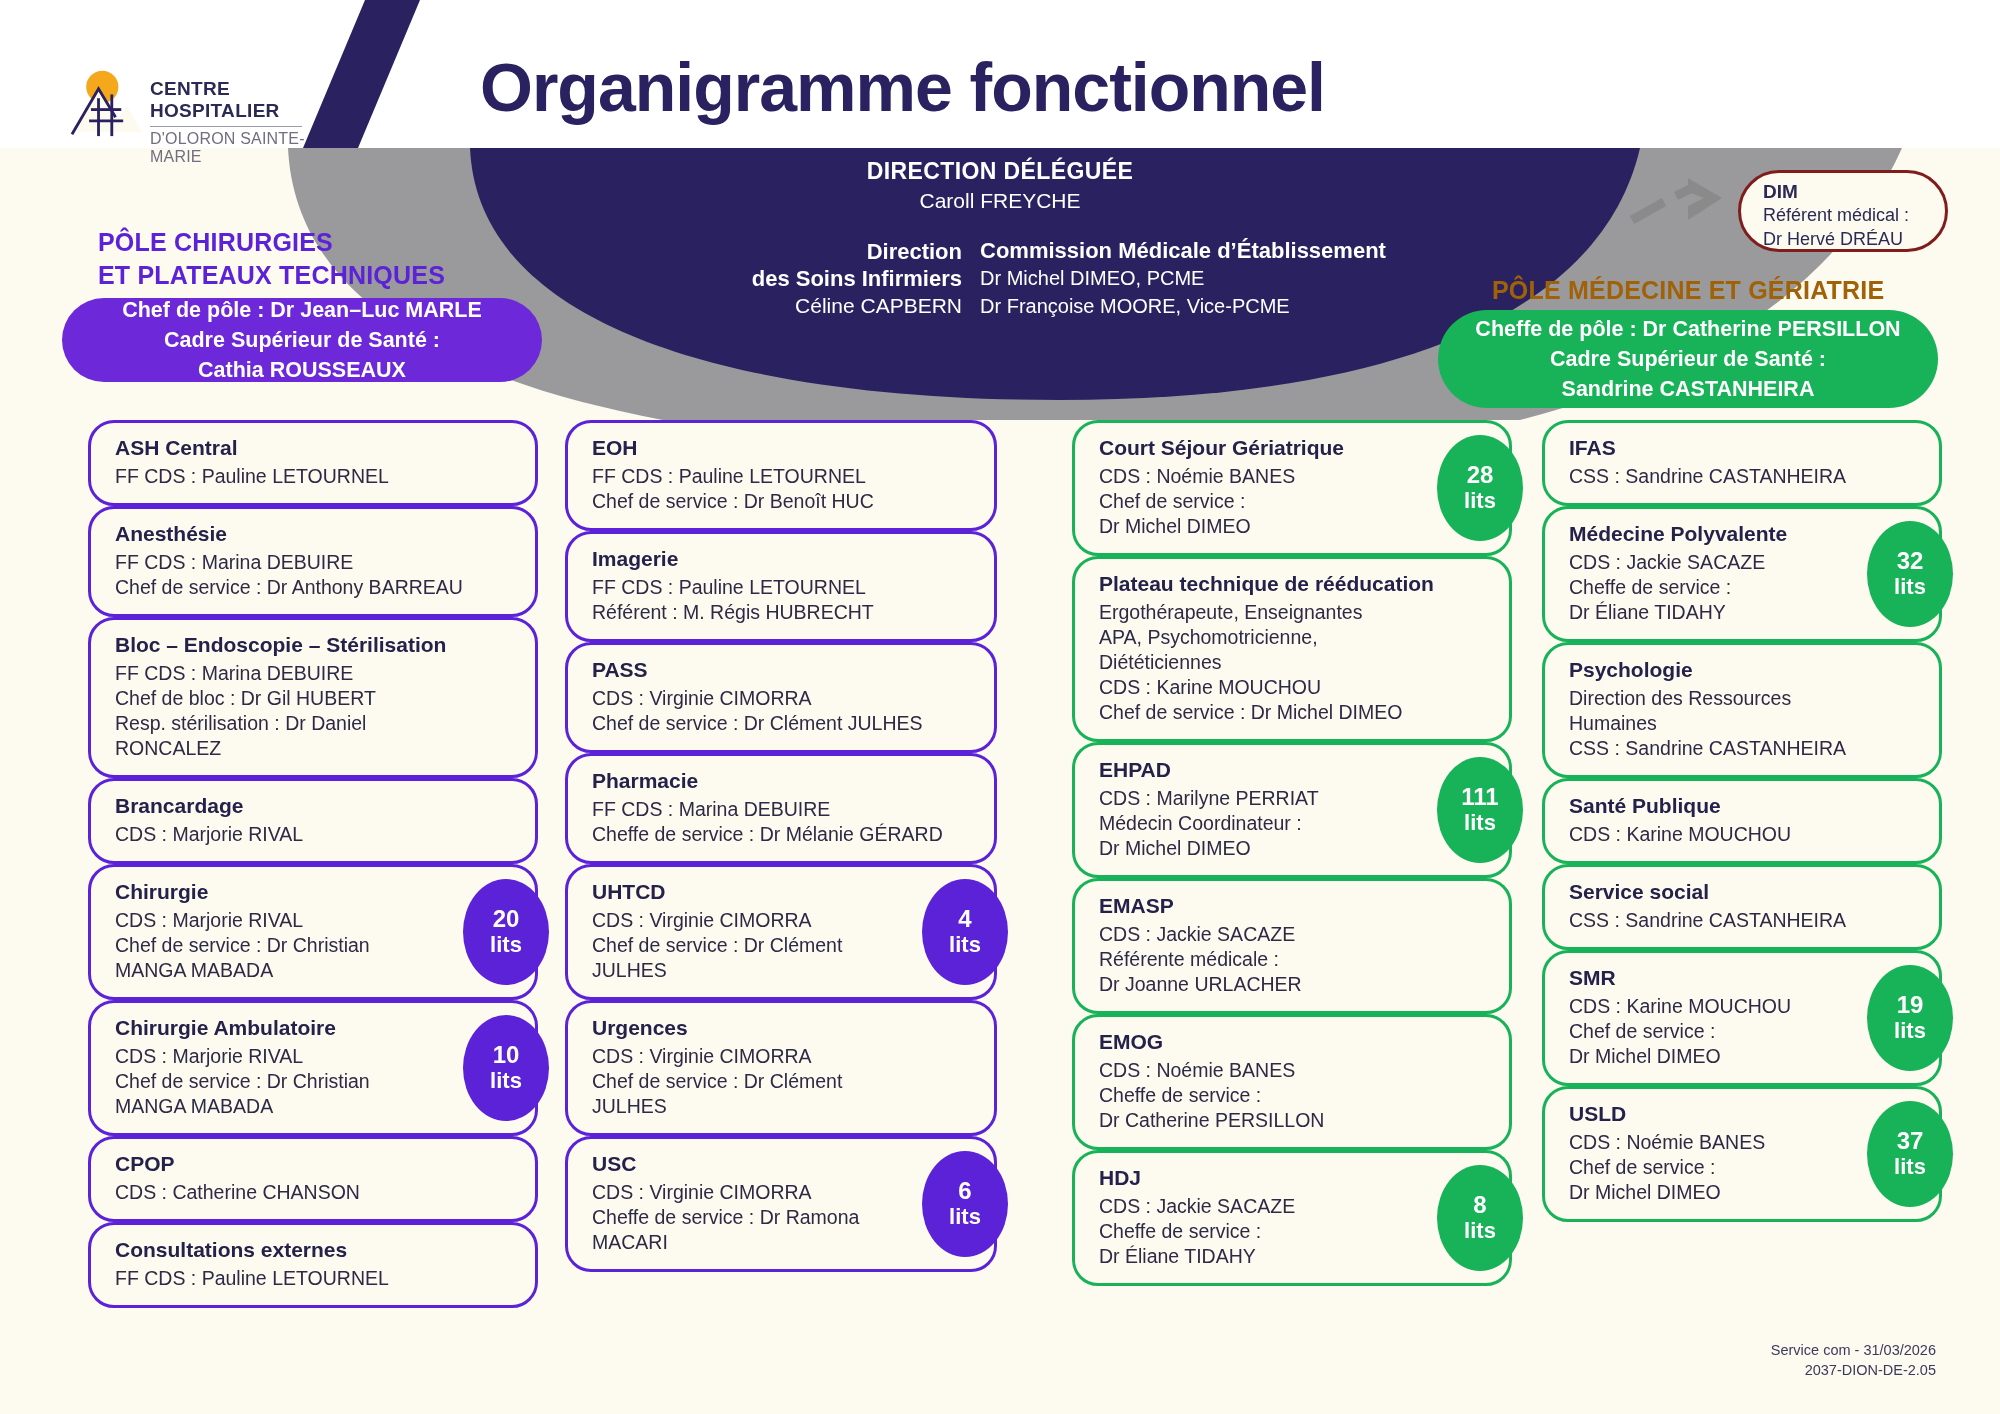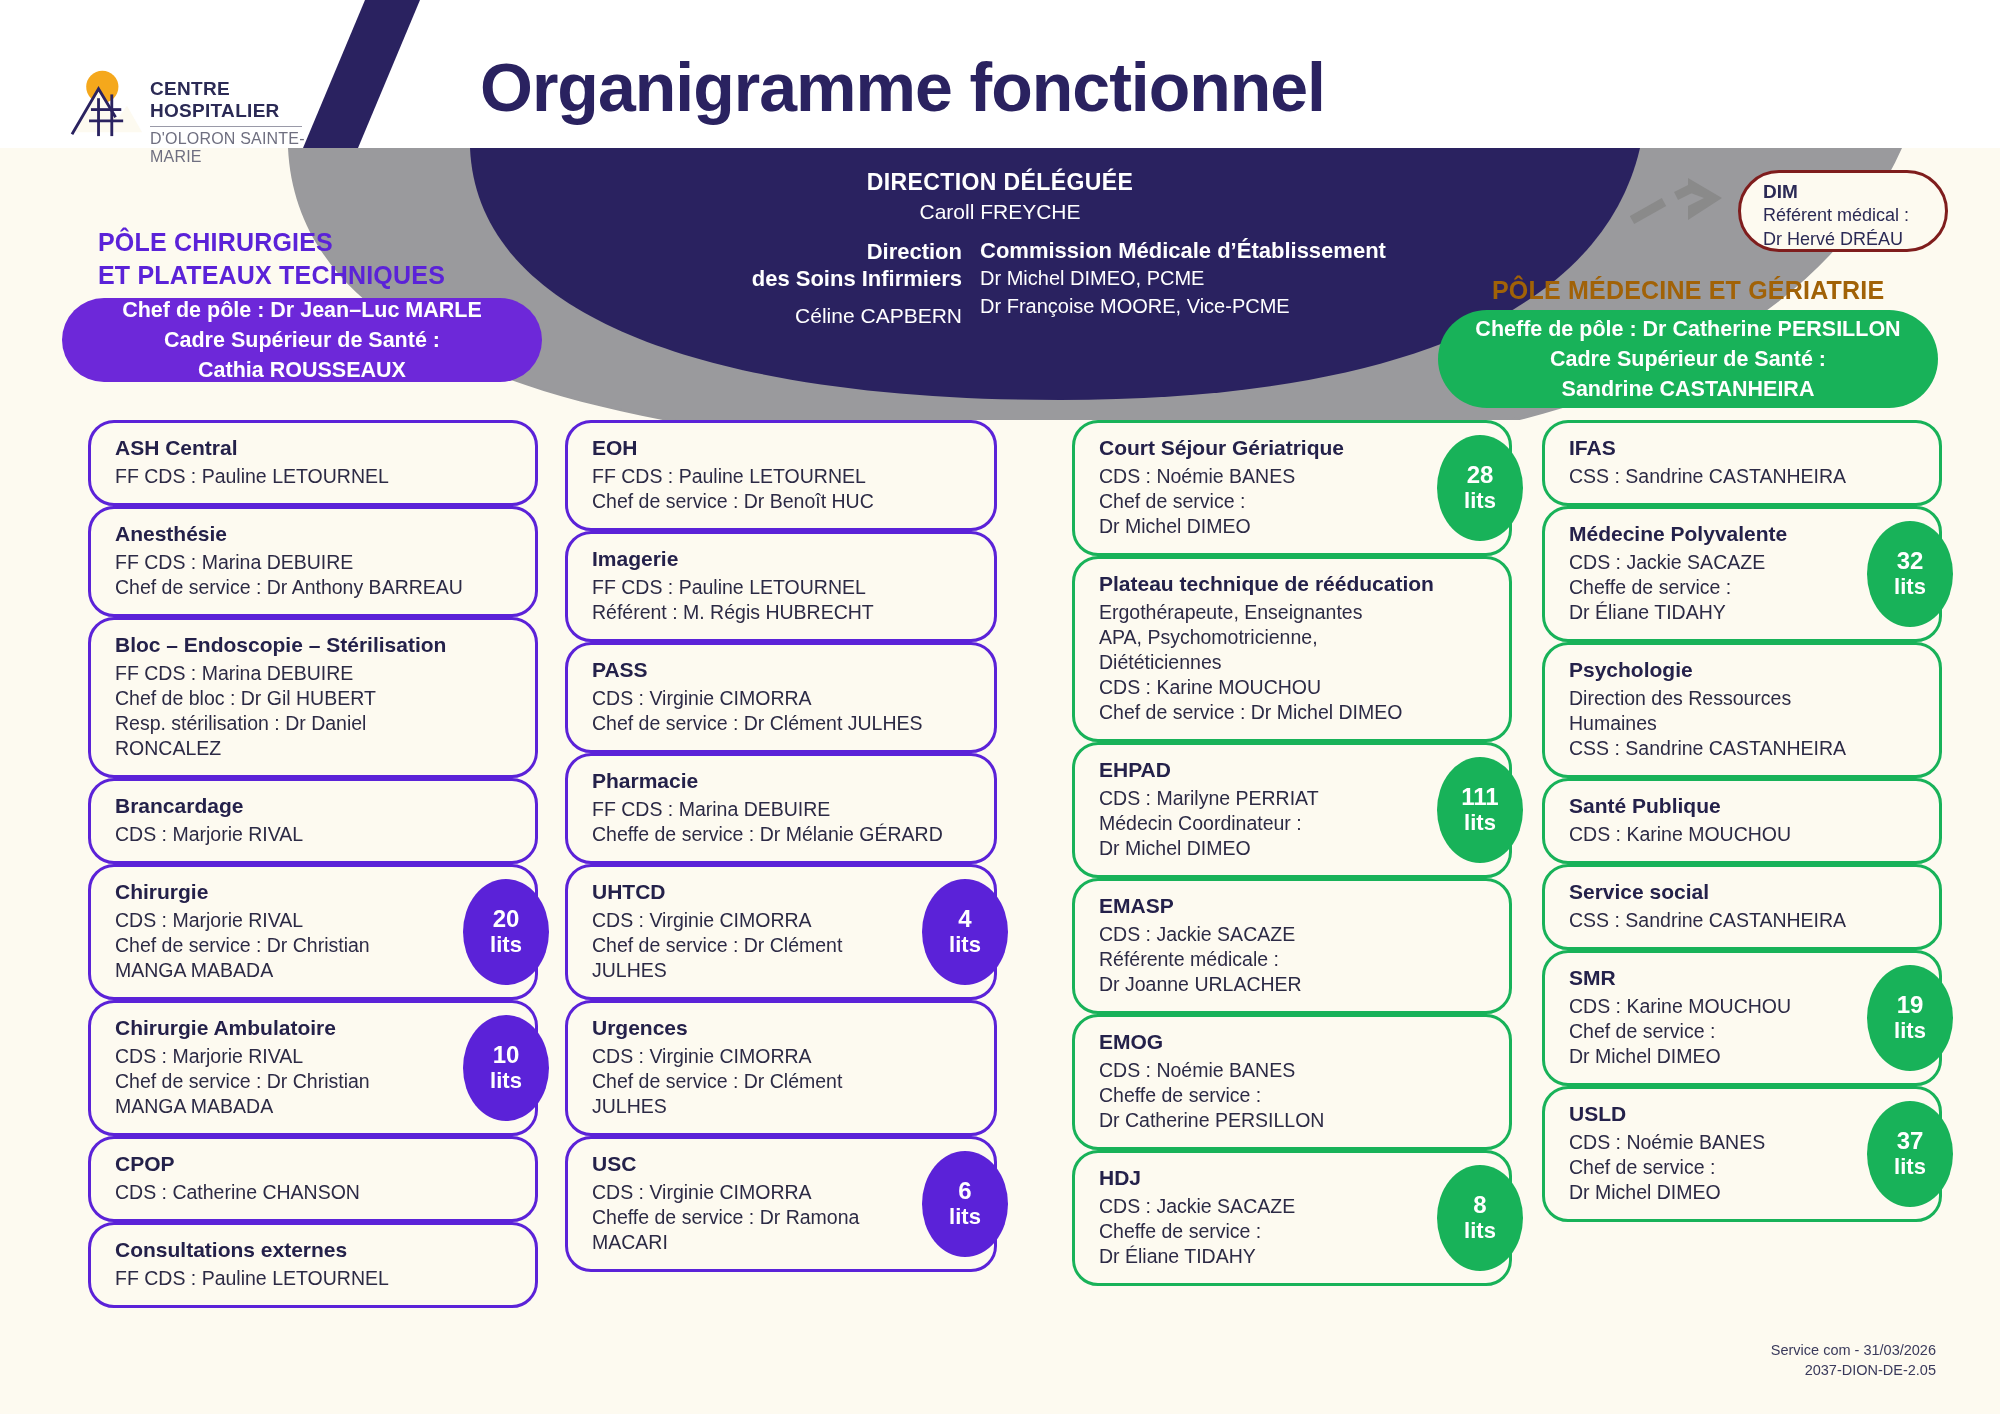--- a/index.html
+++ b/index.html
@@ -29,32 +29,32 @@
   
   #maintitle {
     position:absolute; left:480px; top:48px; z-index:6;
     font-size:68px; font-weight:bold; color:#2a2260; letter-spacing:-1px;
     white-space:nowrap;
   }
 
   
   #direction-deleguee {
     position:absolute; left:700px; top:158px; width:600px; z-index:7;
-    text-align:center; color:#ffffff;margin-top:11px;
+    text-align:center; color:#ffffff;
   }
   #direction-deleguee .dd-title { font-size:23px; font-weight:bold; letter-spacing:.4px; }
   #direction-deleguee .dd-name  { font-size:21px; margin-top:4px; }
 
   
   #grey-row { position:absolute; left:0; top:238px; width:2000px; height:96px; z-index:7; }
   #dsi {
     position:absolute; left:700px; top:0; width:262px; text-align:right; color:#ffffff;
   }
   #dsi .dsi-t1 { font-size:22px; font-weight:bold; line-height:27px; }
-  #dsi .dsi-name { font-size:21px; margin-top:12px; }
+  #dsi .dsi-name { font-size:21px; margin-top:2px; }
   #cme { position:absolute; left:980px; top:0; color:#ffffff; }
   #cme .cme-title { font-size:22px; font-weight:bold; }
   #cme .cme-l { font-size:20px; line-height:28px; }
 
   
   #dim-box {
     position:absolute; left:1738px; top:170px; width:210px; height:82px; z-index:8;
     border:3px solid #7f1d1d; border-radius:42px; background:#fdfaf0;
     padding:8px 0 0 22px; color:#2b2a55;
   }

